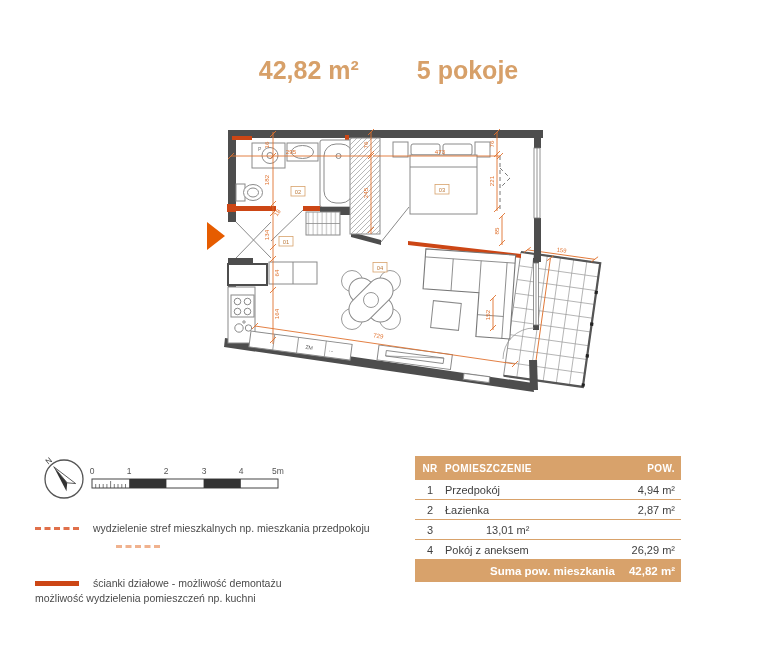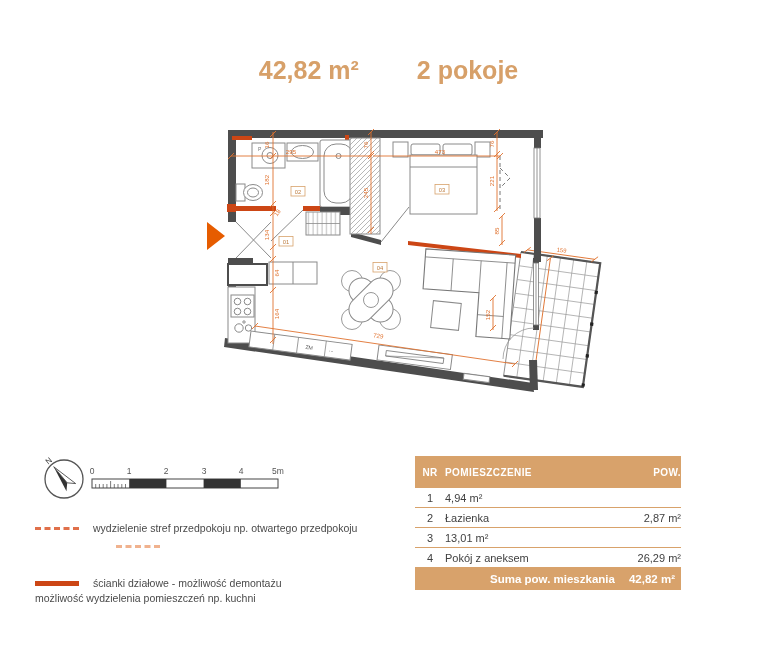--- a/index.html
+++ b/index.html
@@ -14,40 +14,40 @@
   #compass-scale{position:absolute;left:30px;top:446px;}
   
   .legend-item{position:absolute;left:35px;display:flex;align-items:center;}
   .legend-swatch{width:44px;flex:0 0 44px;margin-right:14px;}
   .sw-dash{border-top:3px dashed #e0704a;height:0;}
   .sw-dash-light{border-top:3px dashed #f0b28e;height:0;}
   .sw-solid{height:5px;background:#cc4615;}
   .legend-text{font-size:10.5px;color:#4a4a4a;line-height:13px;}
   
   #room-table{position:absolute;left:415px;top:456px;width:266px;font-size:11px;color:#3f3f3f;}
-  .t-head{display:flex;align-items:center;background:#d8a26b;color:#fff;height:32px;
+  .t-head{display:flex;align-items:center;background:#d8a26b;color:#fff;height:24px;
           font-weight:bold;font-size:10px;letter-spacing:.4px;}
   .t-row{display:flex;align-items:center;height:19px;border-bottom:1px solid #d8a26b;}
   .c-nr{width:30px;text-align:center;flex:0 0 30px;}
   .c-name{flex:1;text-align:left;}
-  .c-area{flex:0 0 auto;text-align:right;}
+  .c-area{flex:0 0 auto;padding-right:6px;text-align:right;margin-left:41px;}
   .t-foot{display:flex;align-items:center;background:#d8a26b;color:#fff;height:22px;
           font-weight:bold;font-size:11.5px;}
   .f-label{flex:1;text-align:center;padding-left:14px;margin-left:47px;}
   .f-value{padding-right:6px;}
   svg text{font-family:"Liberation Sans",sans-serif;}
 </style>
 </head>
 <body>
 
 <div id="page">
 
   <div id="title">
     <span>42,82 m²</span>
-    <span>2 pokoje</span>
+    <span>5 pokoje</span>
   </div>
 
   <svg id="plan" width="410" height="300" viewBox="0 0 410 300">
     <defs>
       <pattern id="hatchD" patternUnits="userSpaceOnUse" width="5" height="5">
         <path d="M0,5 L5,0" stroke="#9a9a9a" stroke-width="0.7"></path>
       </pattern>
       <pattern id="hatchV" patternUnits="userSpaceOnUse" width="4.5" height="23">
         <path d="M2,0 L2,23" stroke="#9a9a9a" stroke-width="0.7"></path>
       </pattern>
@@ -313,39 +313,40 @@
           <line x1="84.3" y1="38" x2="84.3" y2="42"></line>
         <line x1="88" y1="38" x2="88" y2="42"></line>
           <line x1="91.8" y1="38" x2="91.8" y2="42"></line>
         <line x1="95.5" y1="38" x2="95.5" y2="42"></line>
       </g>
     </g>
   </svg>
 
   <div class="legend-item" style="top:522px;">
     <div class="legend-swatch sw-dash"></div>
-    <div class="legend-text">wydzielenie stref przedpokoju np. otwartego przedpokoju</div>
+    <div class="legend-text">wydzielenie stref mieszkalnych np. mieszkania przedpokoju</div>
   </div>
   <div class="legend-item" style="top:545px;flex-direction:column;">
     <div class="legend-swatch sw-dash-light"></div>
     <div class="legend-text">możliwość wydzielenia pomieszczeń np. kuchni</div>
   </div>
   <div class="legend-item" style="top:577px;">
     <div class="legend-swatch sw-solid"></div>
     <div class="legend-text">ścianki działowe - możliwość demontażu</div>
   </div>
 
   <div id="room-table">
     <div class="t-head">
       <div class="c-nr">NR</div>
       <div class="c-name">POMIESZCZENIE</div>
       <div class="c-area">POW.</div>
     </div>
     <div class="t-row">
       <div class="c-nr">1</div>
+      <div class="c-name">Przedpokój</div>
       <div class="c-area">4,94 m²</div>
     </div>
     <div class="t-row">
       <div class="c-nr">2</div>
       <div class="c-name">Łazienka</div>
       <div class="c-area">2,87 m²</div>
     </div>
     <div class="t-row">
       <div class="c-nr">3</div>
       <div class="c-area">13,01 m²</div>

